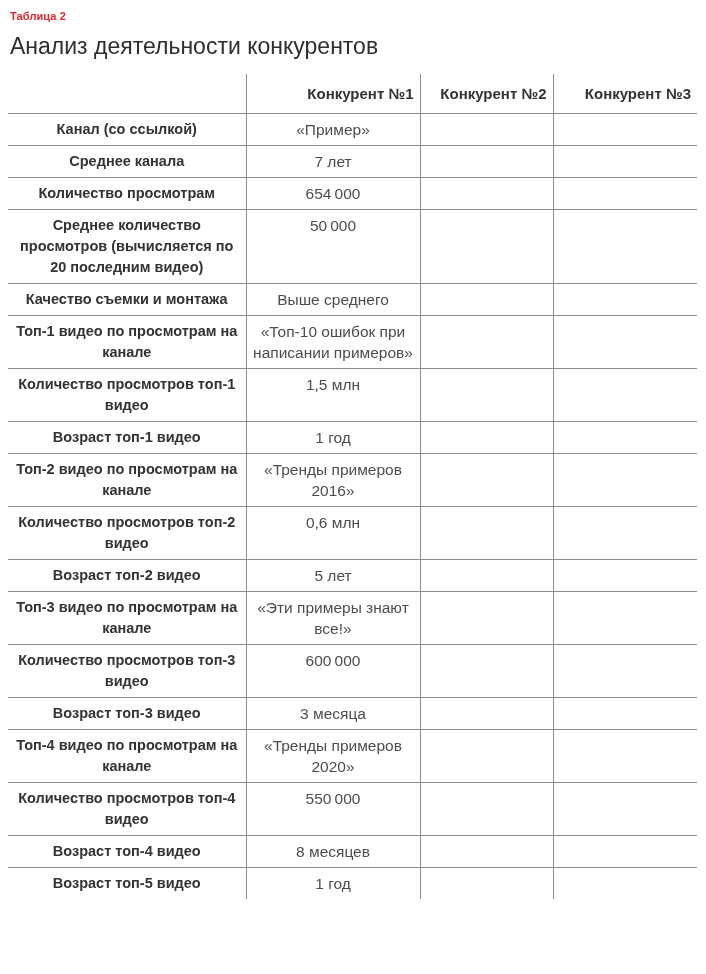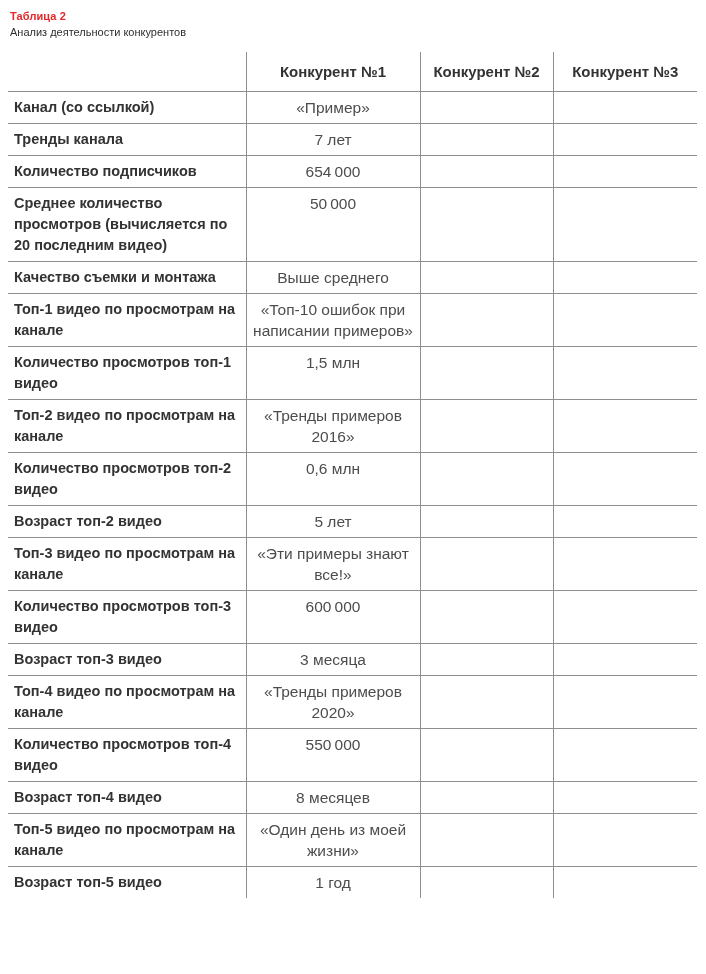--- a/index.html
+++ b/index.html
@@ -17,22 +17,22 @@
   .page {
     padding: 10px 8px 0 10px;
   }
   .table-label {
     color: #e4262b;
     font-size: 11px;
     font-weight: 700;
     letter-spacing: 0.1px;
   }
   .doc-title {
-    margin-top: 4px;
-    font-size: 11px;
+    margin-top: 11px;
+    font-size: 23px;
     font-weight: 400;
     color: #2e2e2e;
   }
   table.competitors {
     margin-top: 14px;
     margin-left: -2px;
     border-collapse: collapse;
     table-layout: fixed;
     width: 689px;
   }
@@ -53,33 +53,33 @@
   }
   table.competitors tbody tr {
     border-bottom: 1px solid #8e8e8e;
   }
   table.competitors tbody tr:last-child {
     border-bottom: none;
   }
   table.competitors th {
     font-size: 15px;
     font-weight: 700;
-    text-align: center;
+    text-align: right;
     vertical-align: middle;
     padding-top: 9px;
     padding-bottom: 9px;
     color: #333333;
   }
   table.competitors td {
     vertical-align: top;
   }
   td.row-label {
     font-size: 14.5px;
     font-weight: 700;
-    text-align: left;
+    text-align: center;
     padding-left: 2px;
     padding-right: 12px;
     color: #333333;
   }
   td.cell-value {
     font-size: 15.5px;
     font-weight: 400;
     text-align: center;
     color: #4d4d4d;
     margin-left: 44px;
@@ -110,27 +110,27 @@
       </tr>
     </thead>
     <tbody>
       <tr>
         <td class="row-label">Канал (со ссылкой)</td>
         <td class="cell-value">«Пример»</td>
         <td class="cell-value"></td>
         <td class="cell-value"></td>
       </tr>
       <tr>
-        <td class="row-label">Тренды канала</td>
+        <td class="row-label">Среднее канала</td>
         <td class="cell-value">7 лет</td>
         <td class="cell-value"></td>
         <td class="cell-value"></td>
       </tr>
       <tr>
-        <td class="row-label">Количество подписчиков</td>
+        <td class="row-label">Количество просмотрам</td>
         <td class="cell-value">654 000</td>
         <td class="cell-value"></td>
         <td class="cell-value"></td>
       </tr>
       <tr>
         <td class="row-label">Среднее количество просмотров (вычисляется по 20 последним видео)</td>
         <td class="cell-value">50 000</td>
         <td class="cell-value"></td>
         <td class="cell-value"></td>
       </tr>
@@ -146,20 +146,26 @@
         <td class="cell-value"></td>
         <td class="cell-value"></td>
       </tr>
       <tr>
         <td class="row-label">Количество просмотров топ-1 видео</td>
         <td class="cell-value">1,5 млн</td>
         <td class="cell-value"></td>
         <td class="cell-value"></td>
       </tr>
       <tr>
+        <td class="row-label">Возраст топ-1 видео</td>
+        <td class="cell-value">1 год</td>
+        <td class="cell-value"></td>
+        <td class="cell-value"></td>
+      </tr>
+      <tr>
         <td class="row-label">Топ-2 видео по просмотрам на канале</td>
         <td class="cell-value">«Тренды примеров 2016»</td>
         <td class="cell-value"></td>
         <td class="cell-value"></td>
       </tr>
       <tr>
         <td class="row-label">Количество просмотров топ-2 видео</td>
         <td class="cell-value">0,6 млн</td>
         <td class="cell-value"></td>
         <td class="cell-value"></td>
@@ -200,26 +206,20 @@
         <td class="cell-value"></td>
         <td class="cell-value"></td>
       </tr>
       <tr>
         <td class="row-label">Возраст топ-4 видео</td>
         <td class="cell-value">8 месяцев</td>
         <td class="cell-value"></td>
         <td class="cell-value"></td>
       </tr>
       <tr>
-        <td class="row-label">Топ-5 видео по просмотрам на канале</td>
-        <td class="cell-value">«Один день из моей жизни»</td>
-        <td class="cell-value"></td>
-        <td class="cell-value"></td>
-      </tr>
-      <tr>
         <td class="row-label">Возраст топ-5 видео</td>
         <td class="cell-value">1 год</td>
         <td class="cell-value"></td>
         <td class="cell-value"></td>
       </tr>
     </tbody>
   </table>
 
 </div>
 

